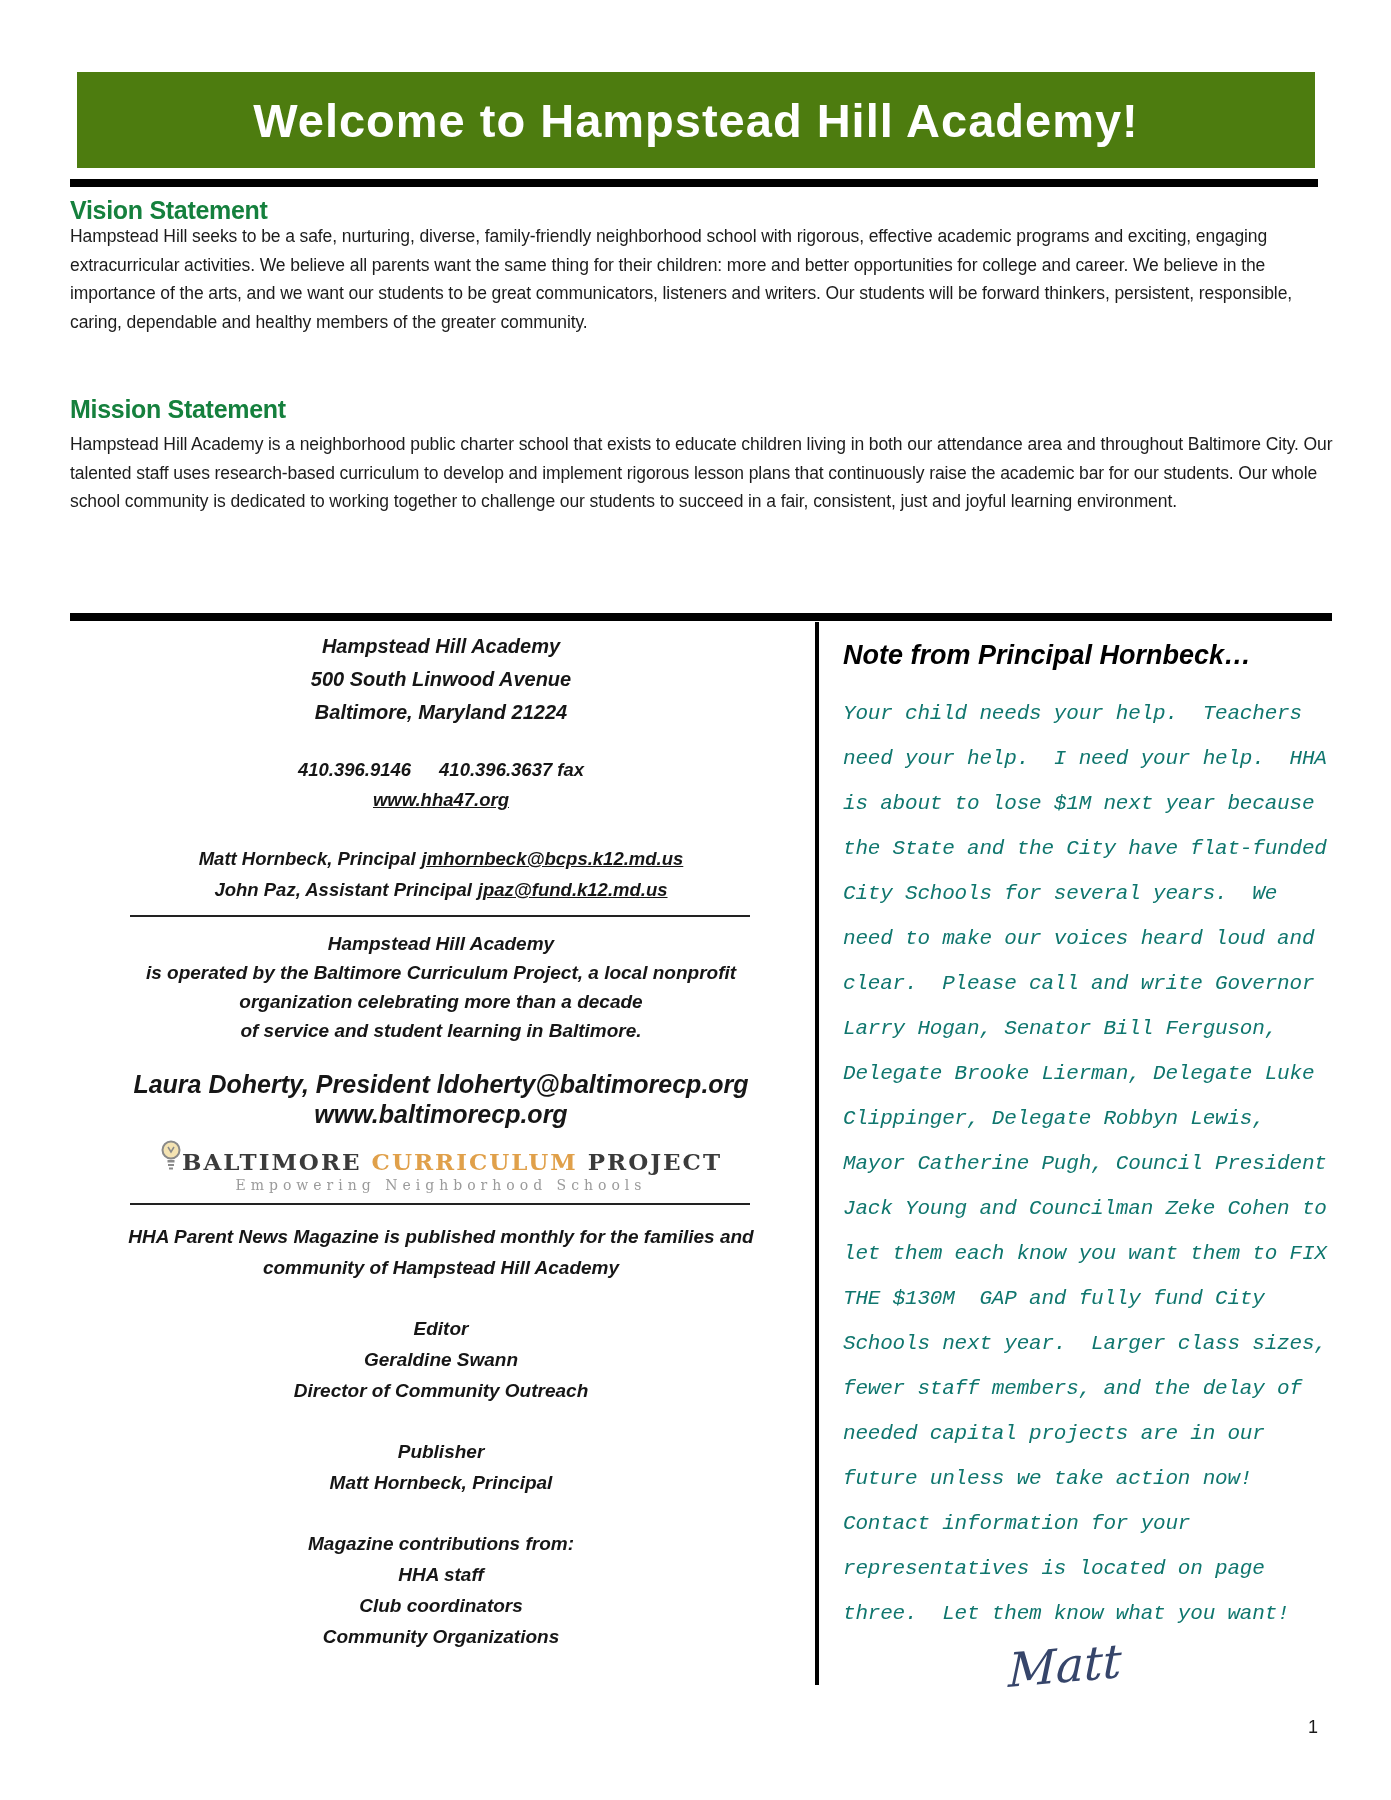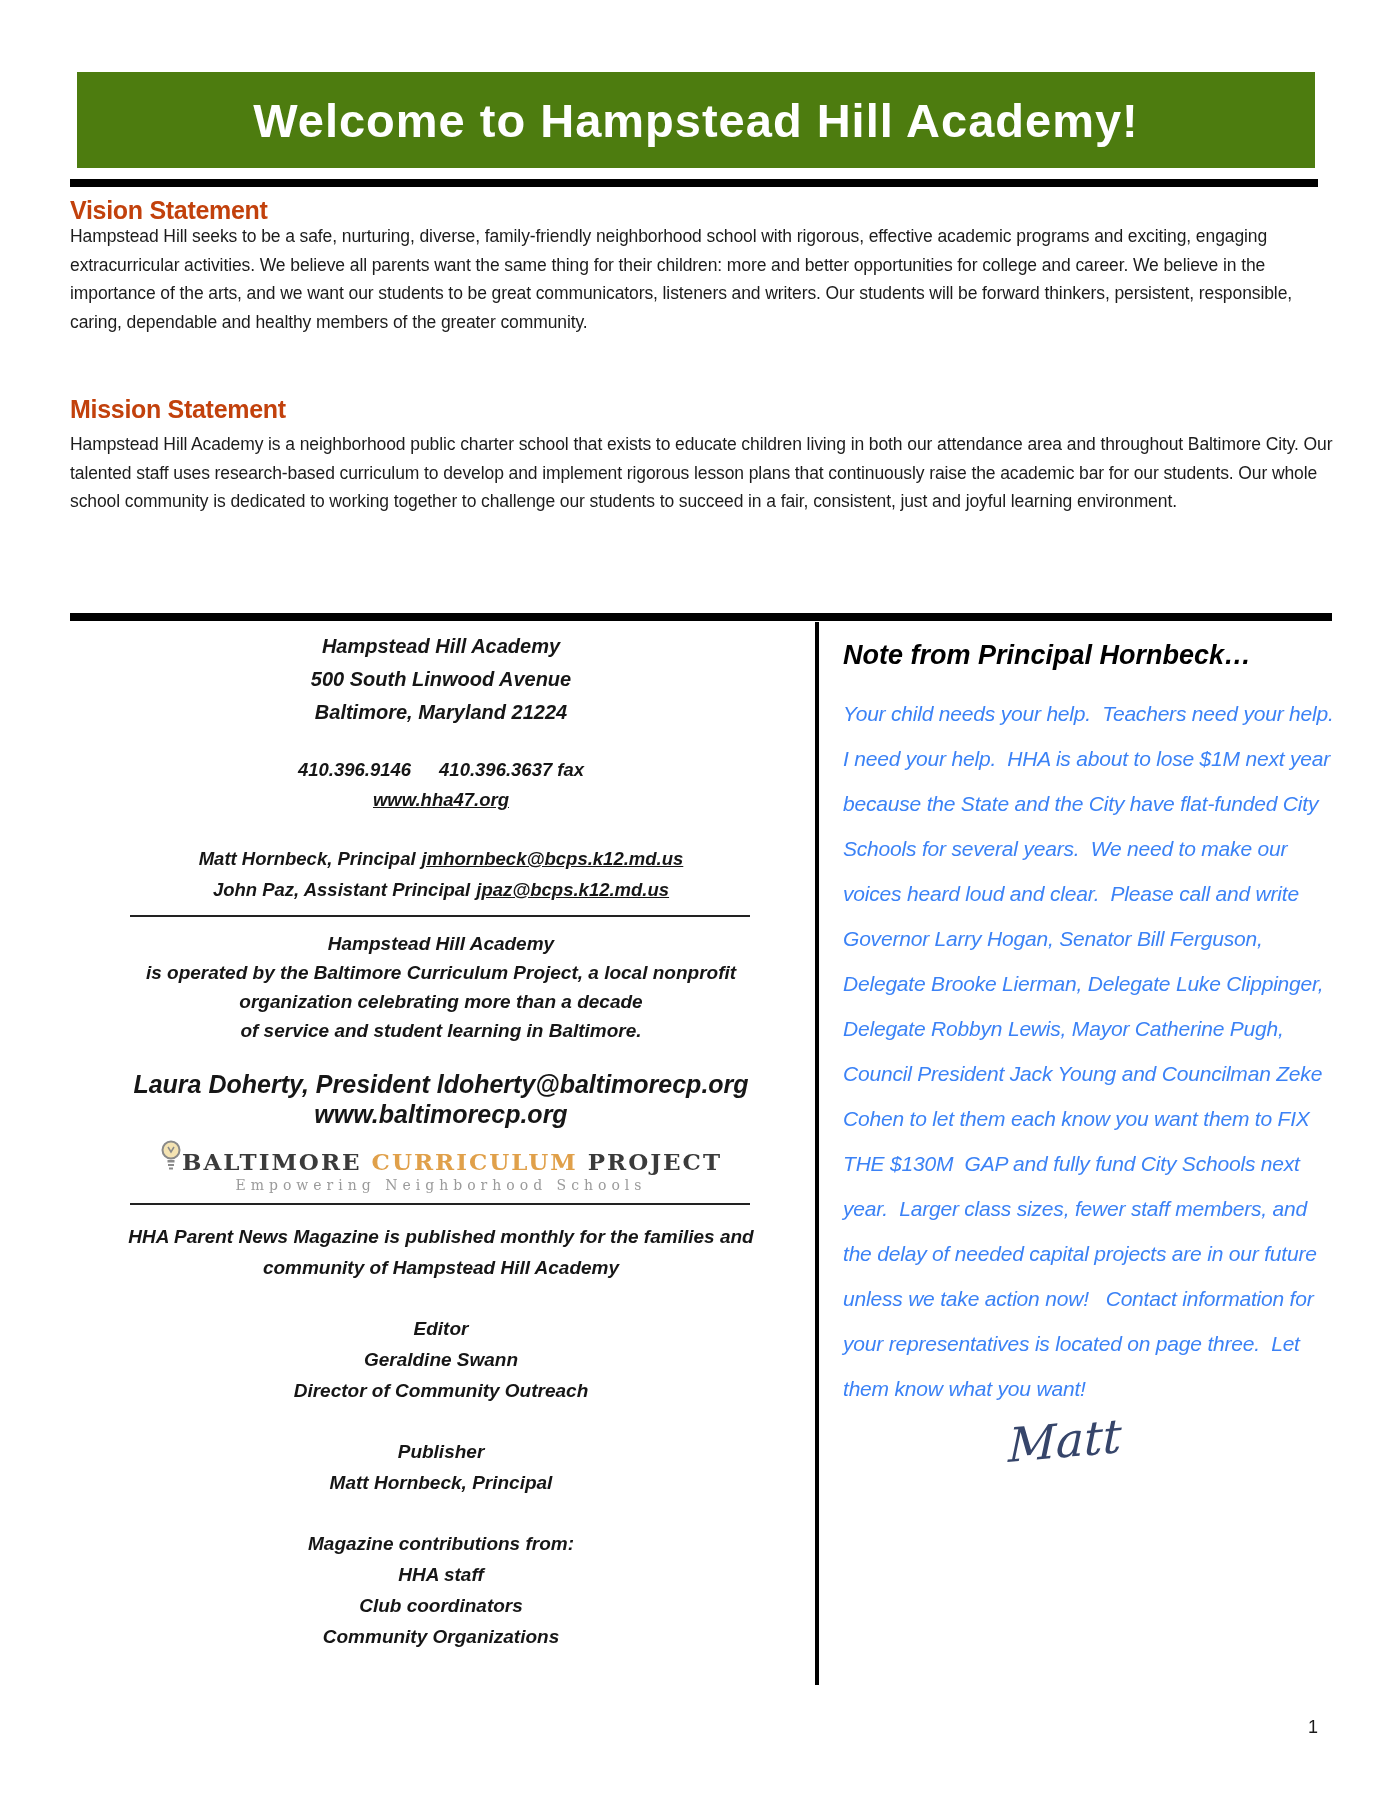--- a/index.html
+++ b/index.html
@@ -22,21 +22,21 @@
     white-space:nowrap;
   }
   .rule-thick{
     position:absolute;left:70px;width:1248px;height:8px;background:#000000;
   }
   .rule-top{top:179px;}
   .rule-mid{top:613px;width:1262px;}
   
   .sec-heading{
     position:absolute;left:70px;
-    font-size:25px;font-weight:700;color:#c2410c;letter-spacing:-0.3px;
+    font-size:25px;font-weight:700;color:#15803d;letter-spacing:-0.3px;
   }
   .vision-heading{top:196px;}
   .mission-heading{top:395px;}
   .sec-body{
     position:absolute;left:70px;width:1264px;
     font-size:17.5px;line-height:28.5px;color:#1c1c1c;
     letter-spacing:-0.1px;white-space:pre-wrap;
   }
   .vision-body{top:222px;}
   .mission-body{top:430px;}
@@ -73,21 +73,21 @@
   }
   .mag-blurb{margin-top:16px;font-size:19px;line-height:31px;}
   .credit-block{margin-top:30px;font-size:19px;line-height:31px;}
   
   .right-col{position:absolute;left:843px;top:640px;width:492px;}
   .note-heading{
     font-size:27px;font-weight:700;font-style:italic;color:#000;
   }
   .note-body{
     margin-top:20px;font-size:21px;font-style:italic;line-height:45px;
-    color:#3b82f6;white-space:pre-wrap;letter-spacing:-0.2px;
+    color:#0f766e;white-space:pre-wrap;letter-spacing:-0.2px;font-family:Liberation Mono, monospace;
   }
   .signature-wrap{margin-top:2px;padding-left:165px;}
   .signature{
     display:inline-block;
     font-family:"DejaVu Serif",serif;font-style:italic;
     font-size:47px;color:#36456A;
     transform:rotate(-5deg) skewX(-6deg);
   }
   .page-number{
     position:absolute;right:73px;bottom:62px;
@@ -117,21 +117,21 @@
 
     <div class="addr">Hampstead Hill Academy</div>
     <div class="addr">500 South Linwood Avenue</div>
     <div class="addr">Baltimore, Maryland 21224</div>
 
     <div class="phone-line"><span>410.396.9146</span><span class="phone-gap">410.396.3637 fax</span></div>
     <div class="site-link">www.hha47.org</div>
 
     <div class="staff">
       <div><span>Matt Hornbeck, Principal</span><span class="email-link">jmhornbeck@bcps.k12.md.us</span></div>
-      <div><span>John Paz, Assistant Principal</span><span class="email-link">jpaz@bcps.k12.md.us</span></div>
+      <div><span>John Paz, Assistant Principal</span><span class="email-link">jpaz@fund.k12.md.us</span></div>
     </div>
 
     <hr class="thin-rule">
 
     <div class="bcp-blurb">
       <div>Hampstead Hill Academy</div>
       <div>is operated by the Baltimore Curriculum Project, a local nonprofit</div>
       <div>organization celebrating more than a decade</div>
       <div>of service and student learning in Baltimore.</div>
     </div>

